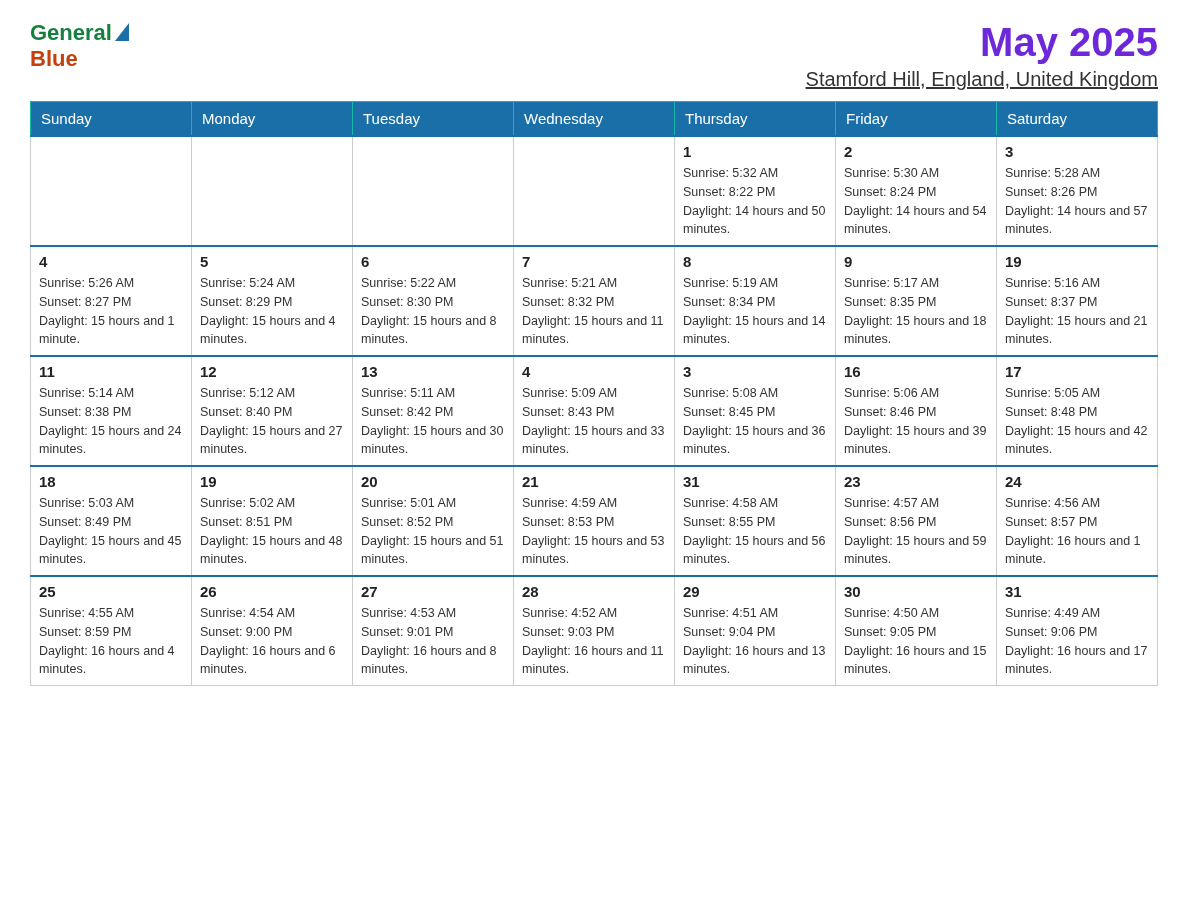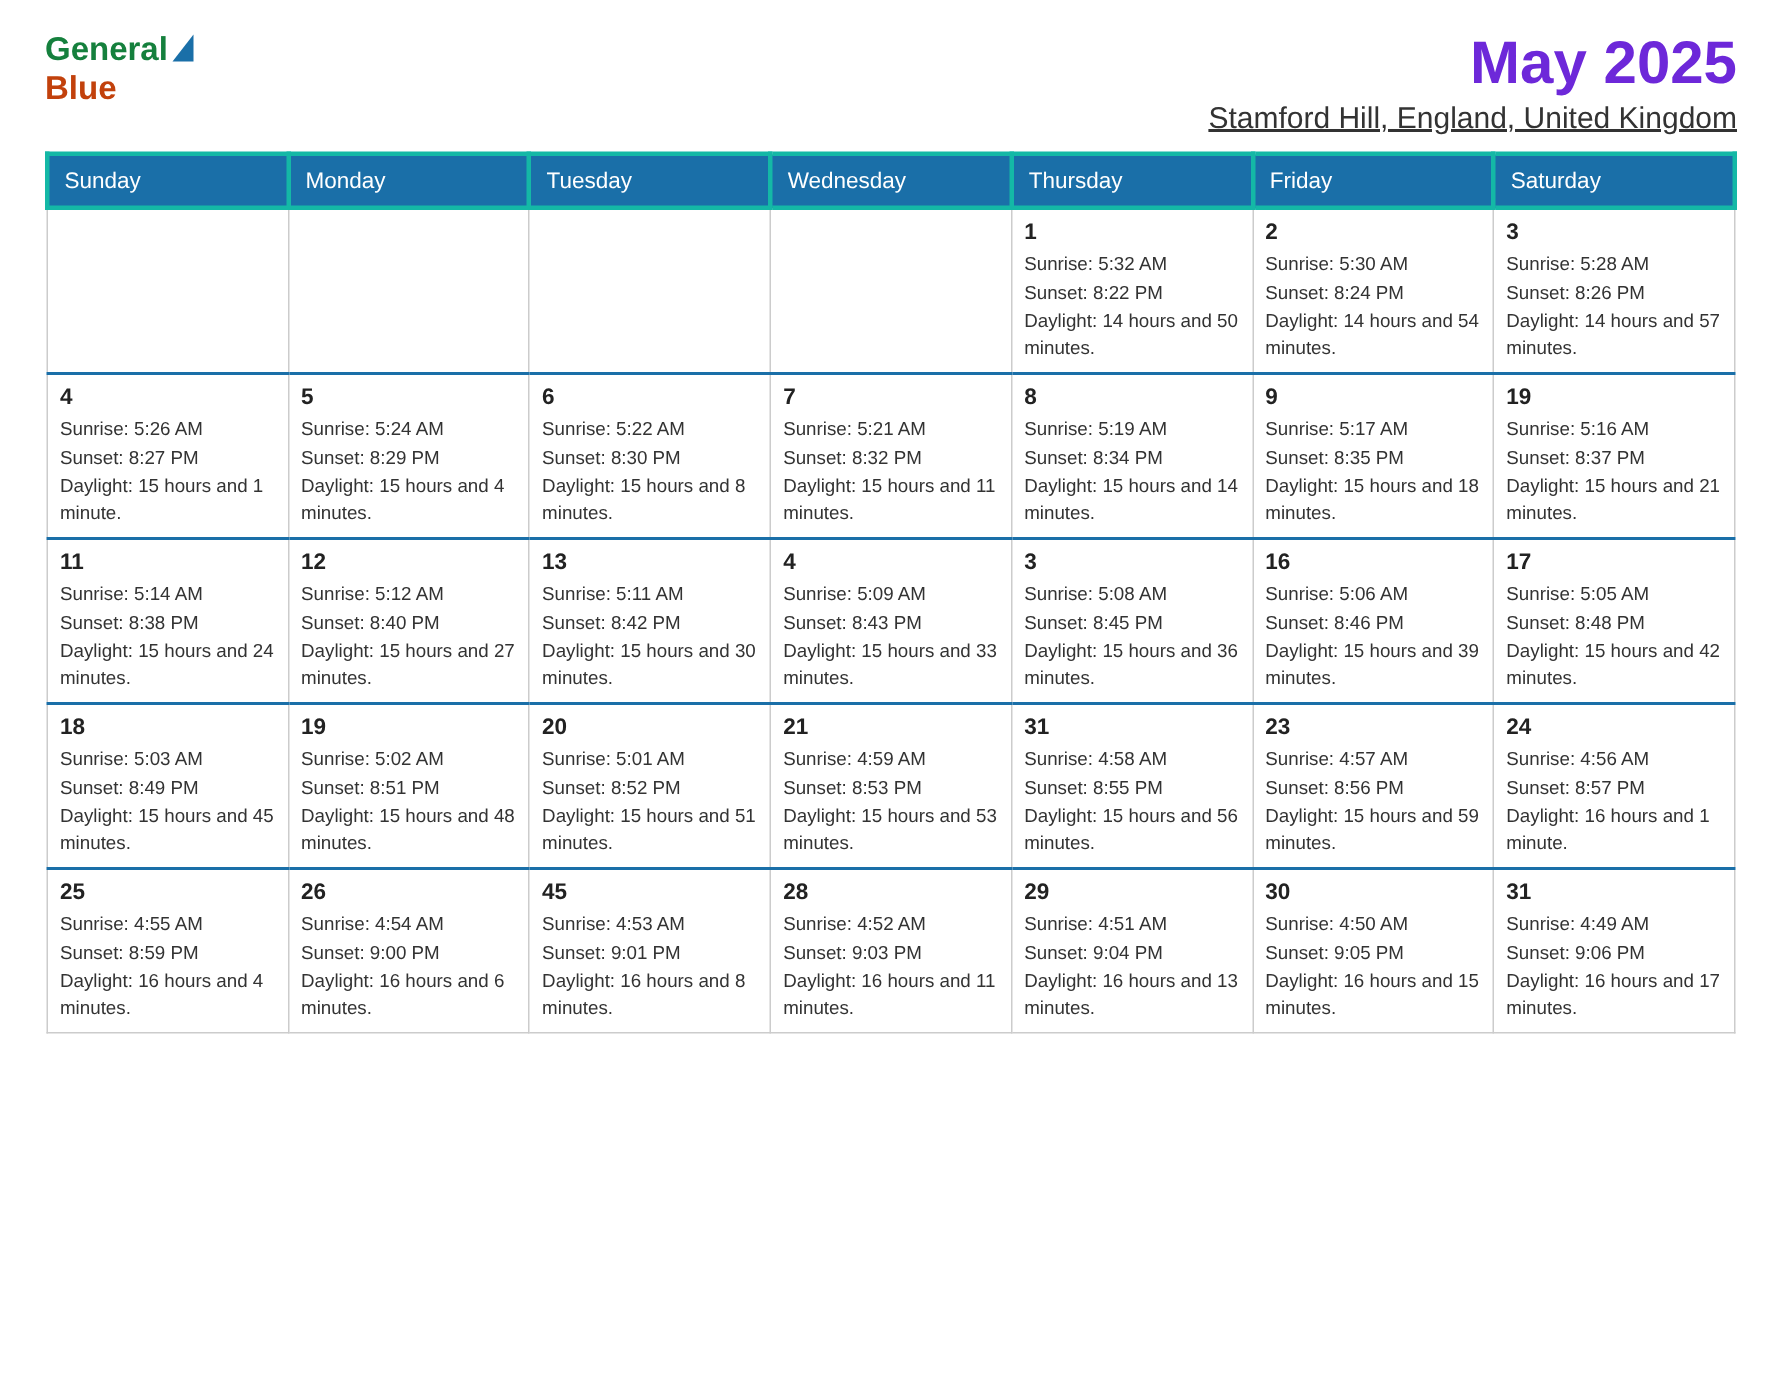--- a/index.html
+++ b/index.html
@@ -46,21 +46,21 @@
       border-collapse: collapse;
       margin-top: 8px;
     }
     .calendar th {
       background-color: #1a6fa8;
       color: #fff;
       padding: 8px 10px;
       text-align: left;
       font-size: 15px;
       font-weight: normal;
-      border: 3px solid #14b8a6;
+      border: 1px solid #14b8a6;
     }
     .calendar td {
       vertical-align: top;
       padding: 6px 8px;
       border: 1px solid #ccc;
       width: calc(100% / 7);
       min-height: 100px;
       font-size: 13px;
       color: #333;
     }
@@ -246,21 +246,21 @@
       <tr>
         <td>
           <span class="day-num">25</span>
           <div class="day-info">Sunrise: 4:55 AM<br>Sunset: 8:59 PM<br>Daylight: 16 hours and 4 minutes.</div>
         </td>
         <td>
           <span class="day-num">26</span>
           <div class="day-info">Sunrise: 4:54 AM<br>Sunset: 9:00 PM<br>Daylight: 16 hours and 6 minutes.</div>
         </td>
         <td>
-          <span class="day-num">45</span>
+          <span class="day-num">27</span>
           <div class="day-info">Sunrise: 4:53 AM<br>Sunset: 9:01 PM<br>Daylight: 16 hours and 8 minutes.</div>
         </td>
         <td>
           <span class="day-num">28</span>
           <div class="day-info">Sunrise: 4:52 AM<br>Sunset: 9:03 PM<br>Daylight: 16 hours and 11 minutes.</div>
         </td>
         <td>
           <span class="day-num">29</span>
           <div class="day-info">Sunrise: 4:51 AM<br>Sunset: 9:04 PM<br>Daylight: 16 hours and 13 minutes.</div>
         </td>

